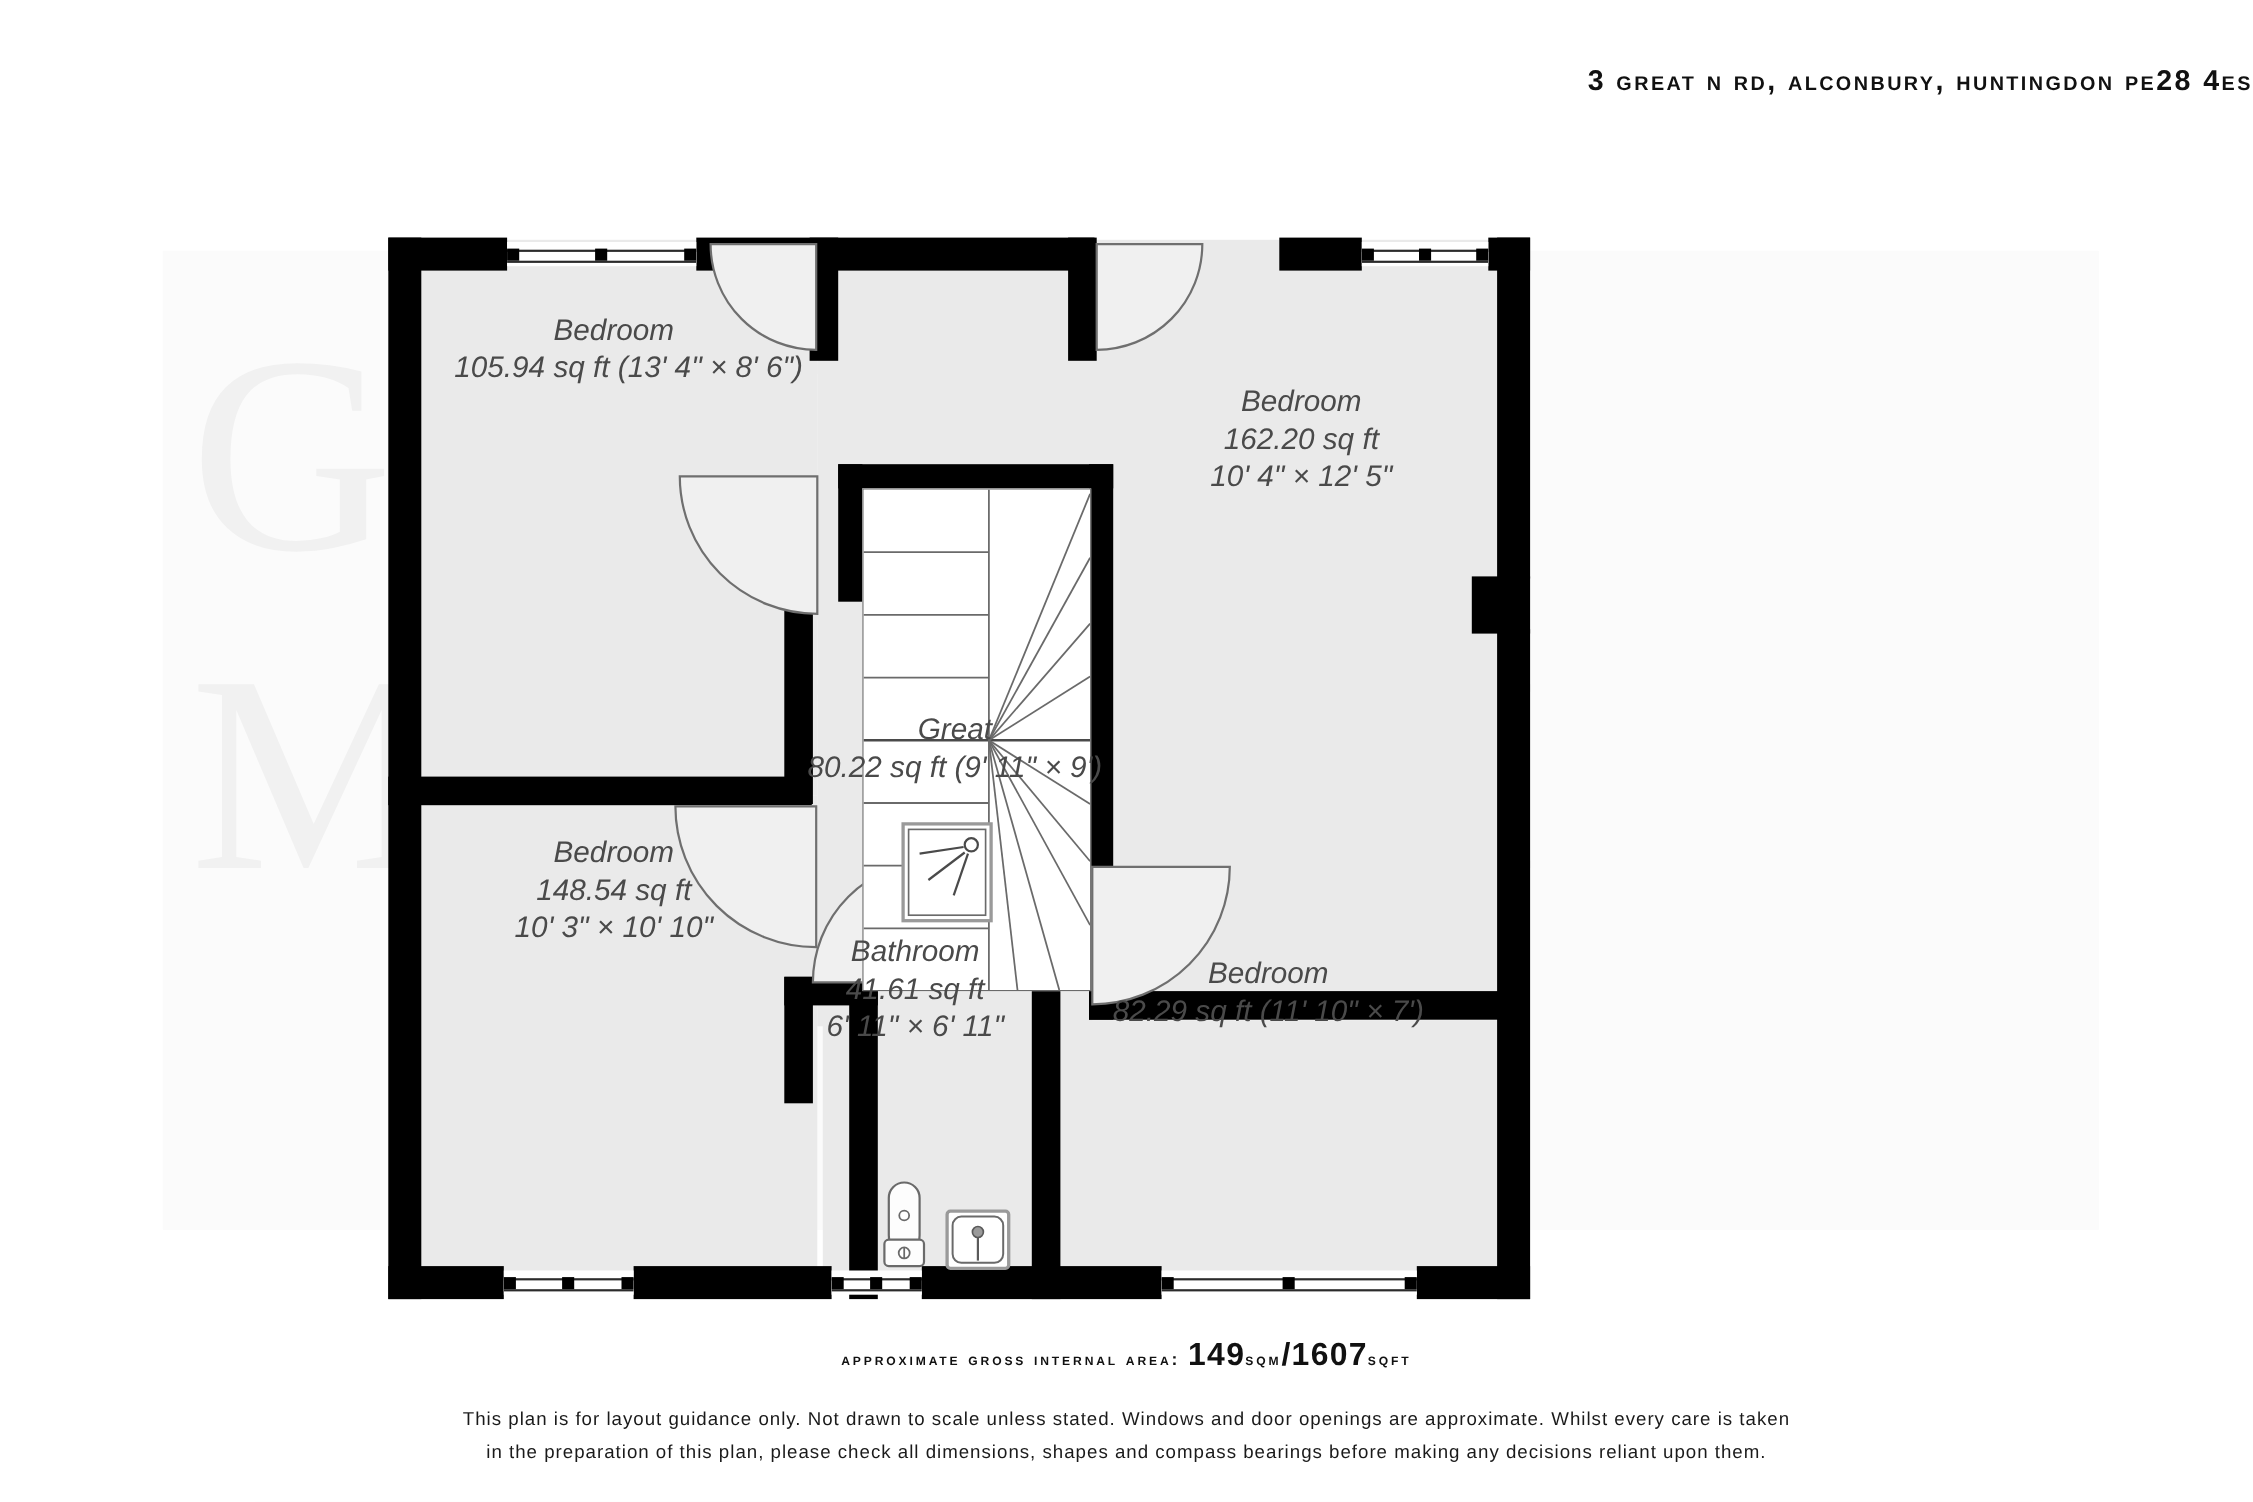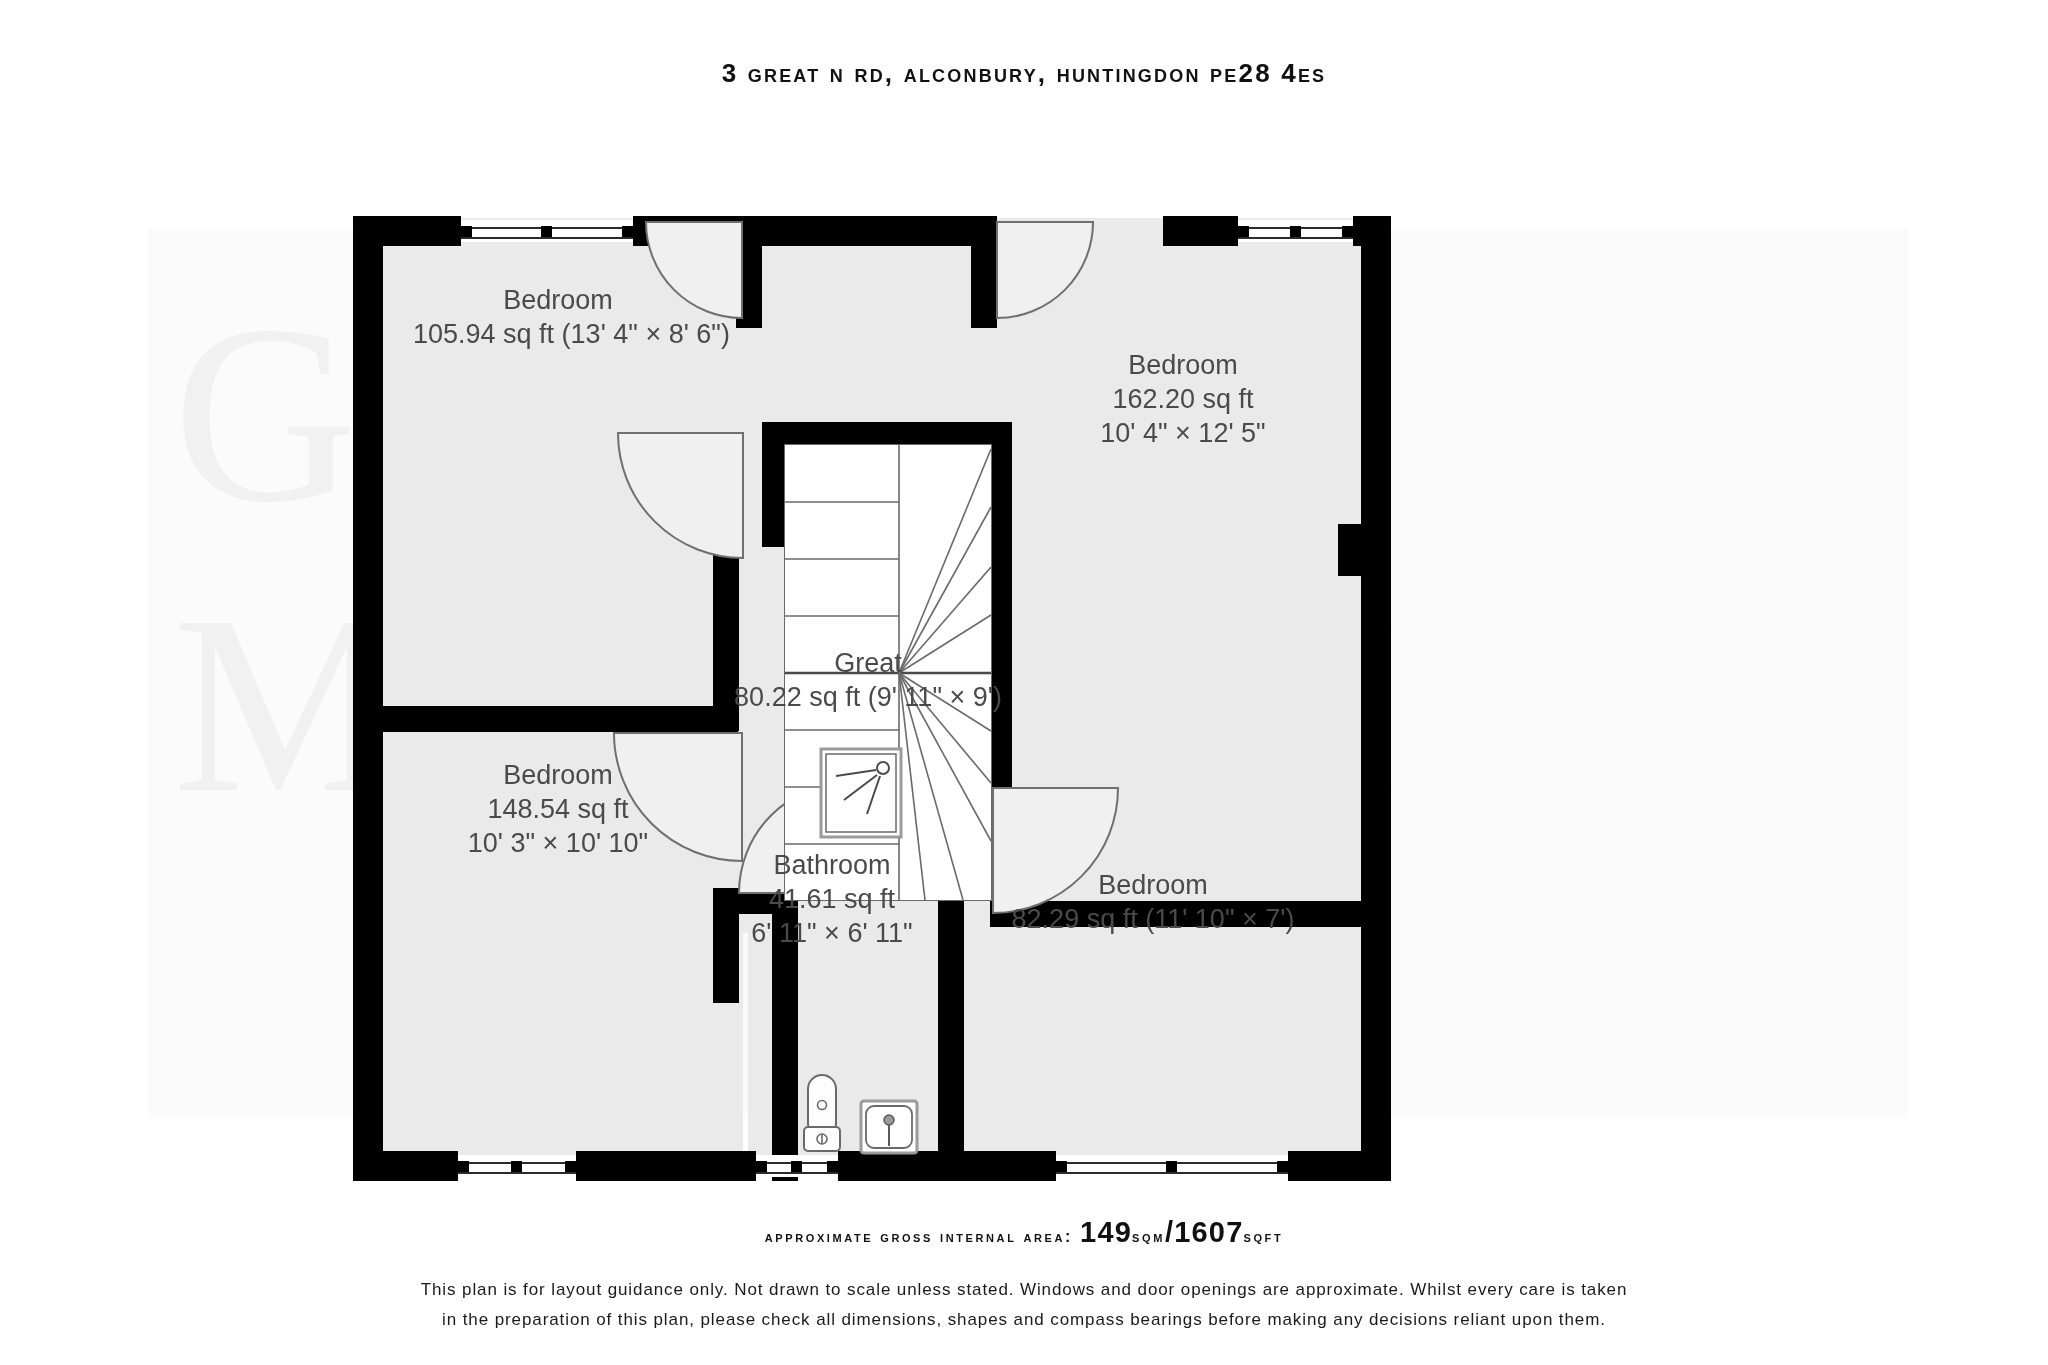--- a/index.html
+++ b/index.html
@@ -15,21 +15,21 @@
     position: relative;
     overflow: hidden;
   }
 
   
   #title {
     position: absolute;
     top: 58px;
     left: 0;
     width: 2048px;
-    text-align: center;
+    text-align: right;
     font-size: 26px;
     font-weight: 700;
     letter-spacing: 2.2px;
     color: #111111;
     font-variant: small-caps;
     text-transform: lowercase;
   }
   #title::first-letter { text-transform: none; }
 
   
@@ -118,20 +118,21 @@
   .fixture svg { display: block; overflow: visible; }
 
   
   .label {
     position: absolute;
     text-align: center;
     color: #4a4a4a;
     line-height: 1.26;
     white-space: nowrap;
     pointer-events: none;
+    font-style: italic;
   }
   .label .lname { font-size: 27px; }
   .label .ldim  { font-size: 27px; }
 
   
   #gia {
     position: absolute;
     top: 1216px;
     left: 0;
     width: 2048px;

